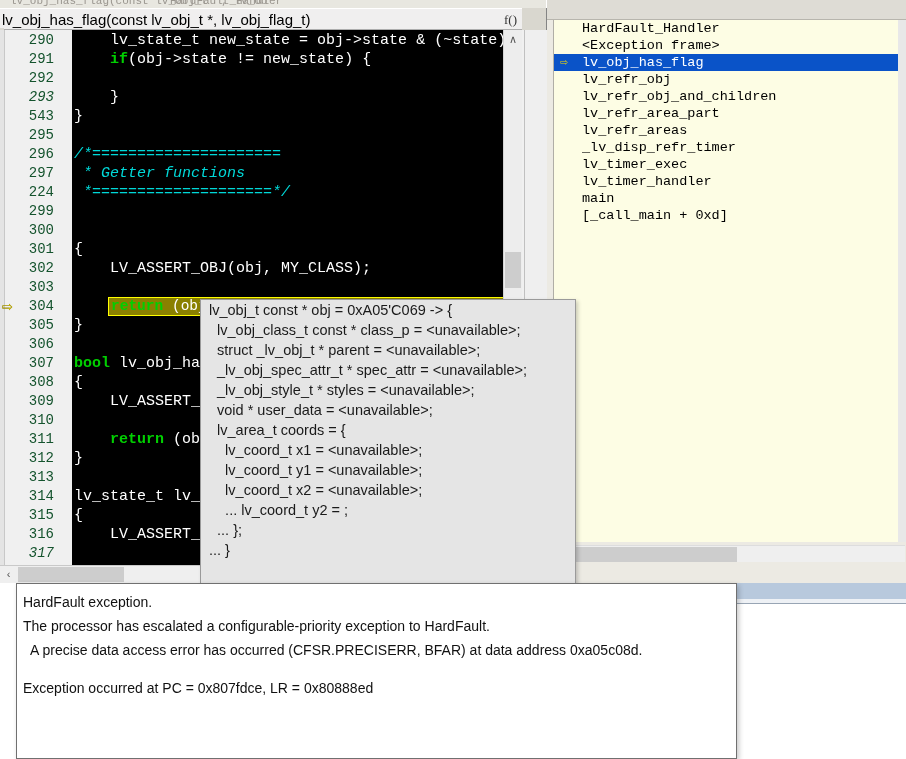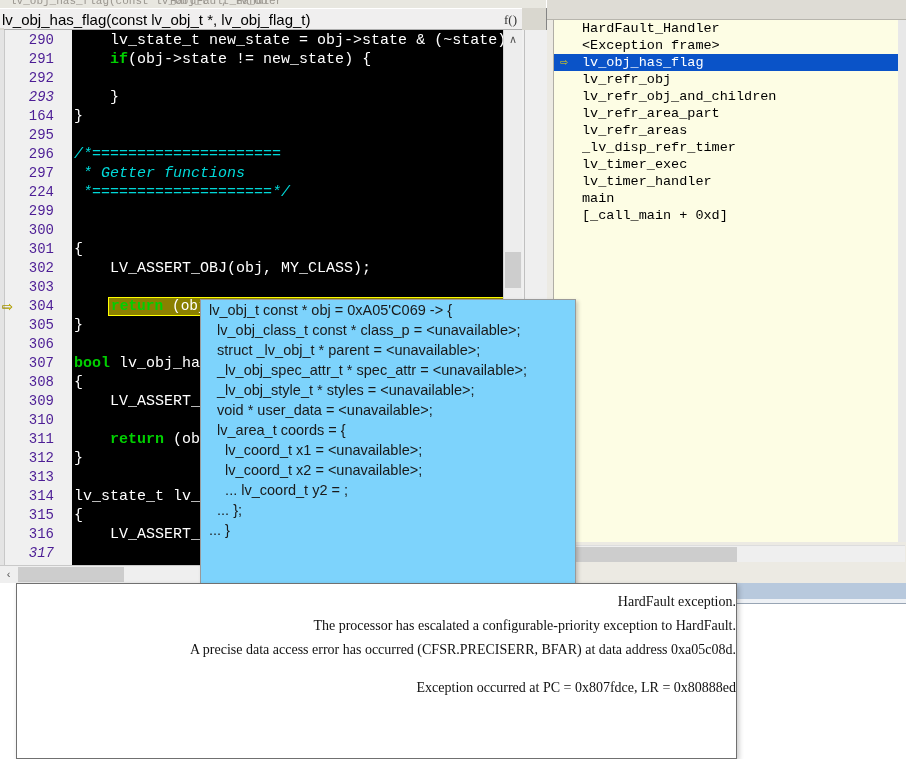--- a/index.html
+++ b/index.html
@@ -108,21 +108,21 @@
     width: 15px; height: 100%;
     background: #f0f0f0;
   }
   .ln {
     position: absolute;
     left: 12px;
     width: 42px;
     text-align: right;
     font-family: "Liberation Mono", monospace;
     font-size: 14px;
-    color: #4c1d95;
+    color: #14532d;
     line-height: 19px;
     height: 19px;
   }
   .arrow-marker {
     position: absolute;
     left: 2px;
     width: 14px; height: 19px;
     line-height: 19px;
     font-size: 13px;
     color: #e8d100;
@@ -337,21 +337,21 @@
   .tab.active {
     color: #1c1c1c;
     background: #fbfcfe;
   }
 
   
   .tooltip {
     position: absolute;
     left: 200px; top: 299px;
     width: 376px; height: 342px;
-    background: #7dd3fc;
+    background: #e5e5e5;
     border: 1px solid #9a9a9a;
     box-shadow: 2px 2px 4px rgba(0,0,0,0.20);
     box-sizing: border-box;
     overflow: hidden;
   }
   .tt-line {
     font-family: "Liberation Sans", sans-serif;
     font-size: 14.5px;
     color: #1a1a1a;
     line-height: 20px;
@@ -364,27 +364,26 @@
     position: absolute;
     left: 16px; top: 583px;
     width: 721px; height: 176px;
     background: #ffffff;
     border: 1px solid #707070;
     box-sizing: border-box;
     box-shadow: 2px 2px 5px rgba(0,0,0,0.22);
     overflow: hidden;
   }
   .fd-line {
-    font-family: Liberation Serif, serif;
+    font-family: Liberation Sans, sans-serif;
     font-size: 14px;
     color: #111111;
     line-height: 24px;
     white-space: pre;
     padding-left: 6px;
-    text-align: right;
   }
   .fd-spacer { height: 14px; }
 
   
   .bg-band {
     position: absolute;
     left: 737px; top: 583px;
     width: 169px; height: 16px;
     background: #b8c9dd;
   }
@@ -483,21 +482,21 @@
             <div class="fold-line" style="top: 491px; height: 8px;"></div>
             <div class="fold-line" style="top: 495px; height: 19px;"></div>
             <div class="fold-line" style="top: 514px; height: 19px;"></div>
             <div class="fold-line" style="top: 533px; height: 19px;"></div>
           </div>
         <div id="linenumbers">
             <div class="ln" style="top: 1px;">290</div>
             <div class="ln" style="top: 20px;">291</div>
             <div class="ln" style="top: 39px;">292</div>
             <div class="ln" style="top: 58px; font-style: italic;">293</div>
-            <div class="ln" style="top: 77px;">164</div>
+            <div class="ln" style="top: 77px;">543</div>
             <div class="ln" style="top: 96px;">295</div>
             <div class="ln" style="top: 115px;">296</div>
             <div class="ln" style="top: 134px;">297</div>
             <div class="ln" style="top: 153px;">224</div>
             <div class="ln" style="top: 172px;">299</div>
             <div class="ln" style="top: 191px;">300</div>
             <div class="ln" style="top: 210px;">301</div>
             <div class="ln" style="top: 229px;">302</div>
             <div class="ln" style="top: 248px;">303</div>
             <div class="ln" style="top: 267px;">304</div>
@@ -595,20 +594,21 @@
 
   <div class="tooltip" id="tooltip">
       <div class="tt-line">lv_obj_t const * obj = 0xA05'C069 -&gt; {</div>
       <div class="tt-line">  lv_obj_class_t const * class_p = &lt;unavailable&gt;;</div>
       <div class="tt-line">  struct _lv_obj_t * parent = &lt;unavailable&gt;;</div>
       <div class="tt-line">  _lv_obj_spec_attr_t * spec_attr = &lt;unavailable&gt;;</div>
       <div class="tt-line">  _lv_obj_style_t * styles = &lt;unavailable&gt;;</div>
       <div class="tt-line">  void * user_data = &lt;unavailable&gt;;</div>
       <div class="tt-line">  lv_area_t coords = {</div>
       <div class="tt-line">    lv_coord_t x1 = &lt;unavailable&gt;;</div>
+      <div class="tt-line">    lv_coord_t y1 = &lt;unavailable&gt;;</div>
       <div class="tt-line">    lv_coord_t x2 = &lt;unavailable&gt;;</div>
       <div class="tt-line">    ... lv_coord_t y2 = ;</div>
       <div class="tt-line">  ... };</div>
       <div class="tt-line">... }</div>
     </div>
 
   <div class="bg-band"></div>
   <div class="bg-band2"></div>
   <div class="bg-rest"></div>
   <div class="left-edge"></div>

